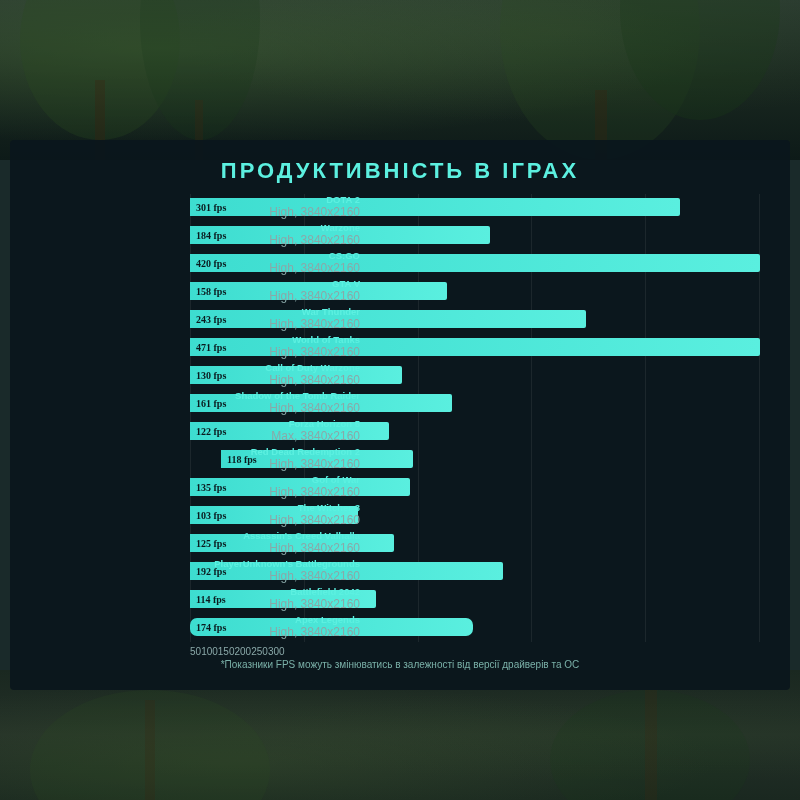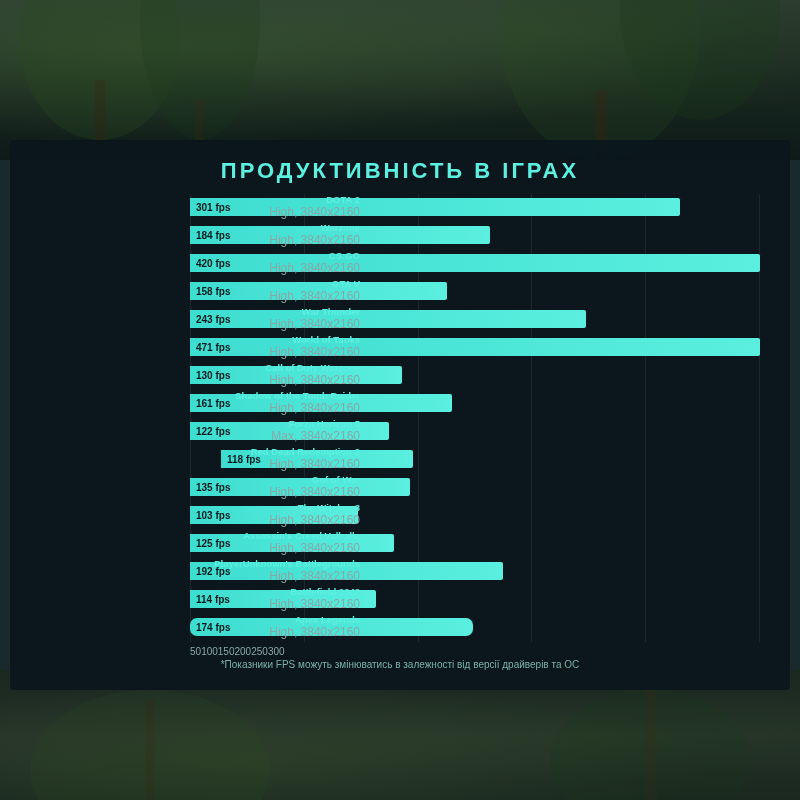--- a/index.html
+++ b/index.html
@@ -139,20 +139,21 @@
       padding-left: 6px;
       min-width: 20px;
       border-radius: 0 2px 2px 0;
     }
 
     .bar-value {
       color: #0a1a1e;
       font-size: 10px;
       font-weight: 700;
       white-space: nowrap;
+      font-family: Liberation Serif, serif;
     }
 
     .x-axis {
       display: flex;
       margin-left: 180px;
       margin-right: 10px;
       padding-top: 4px;
       justify-content: flex-start;
     }
 

